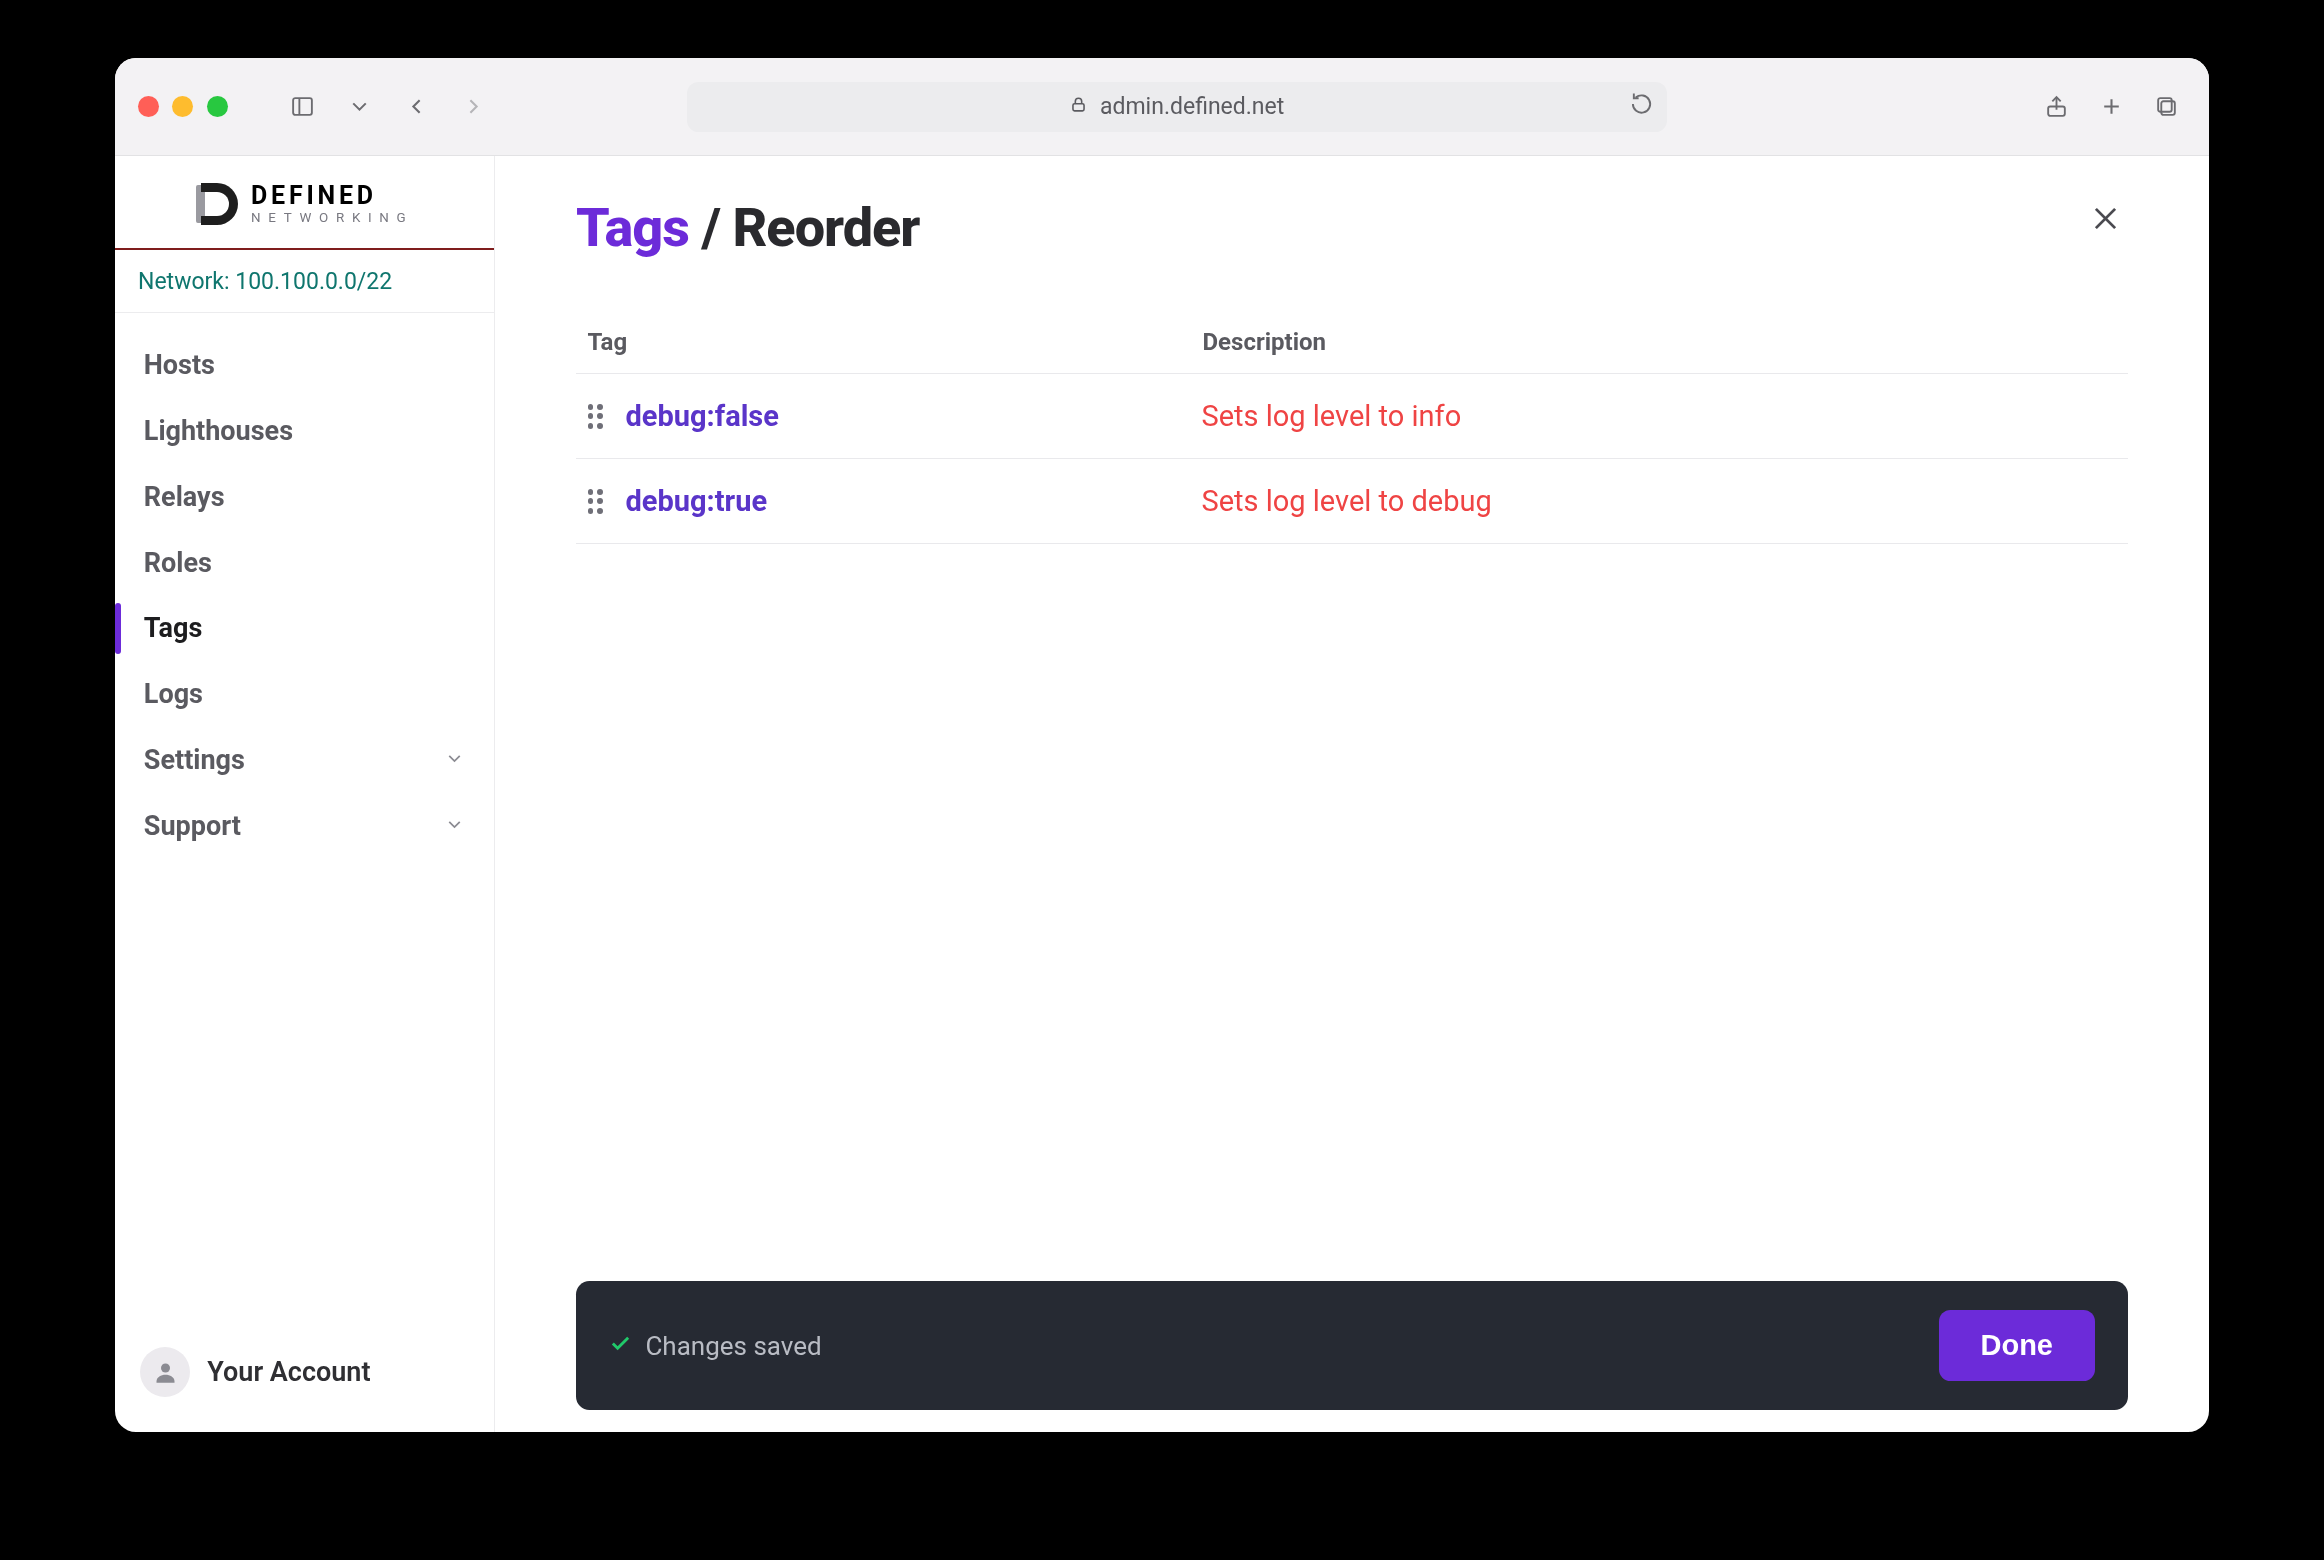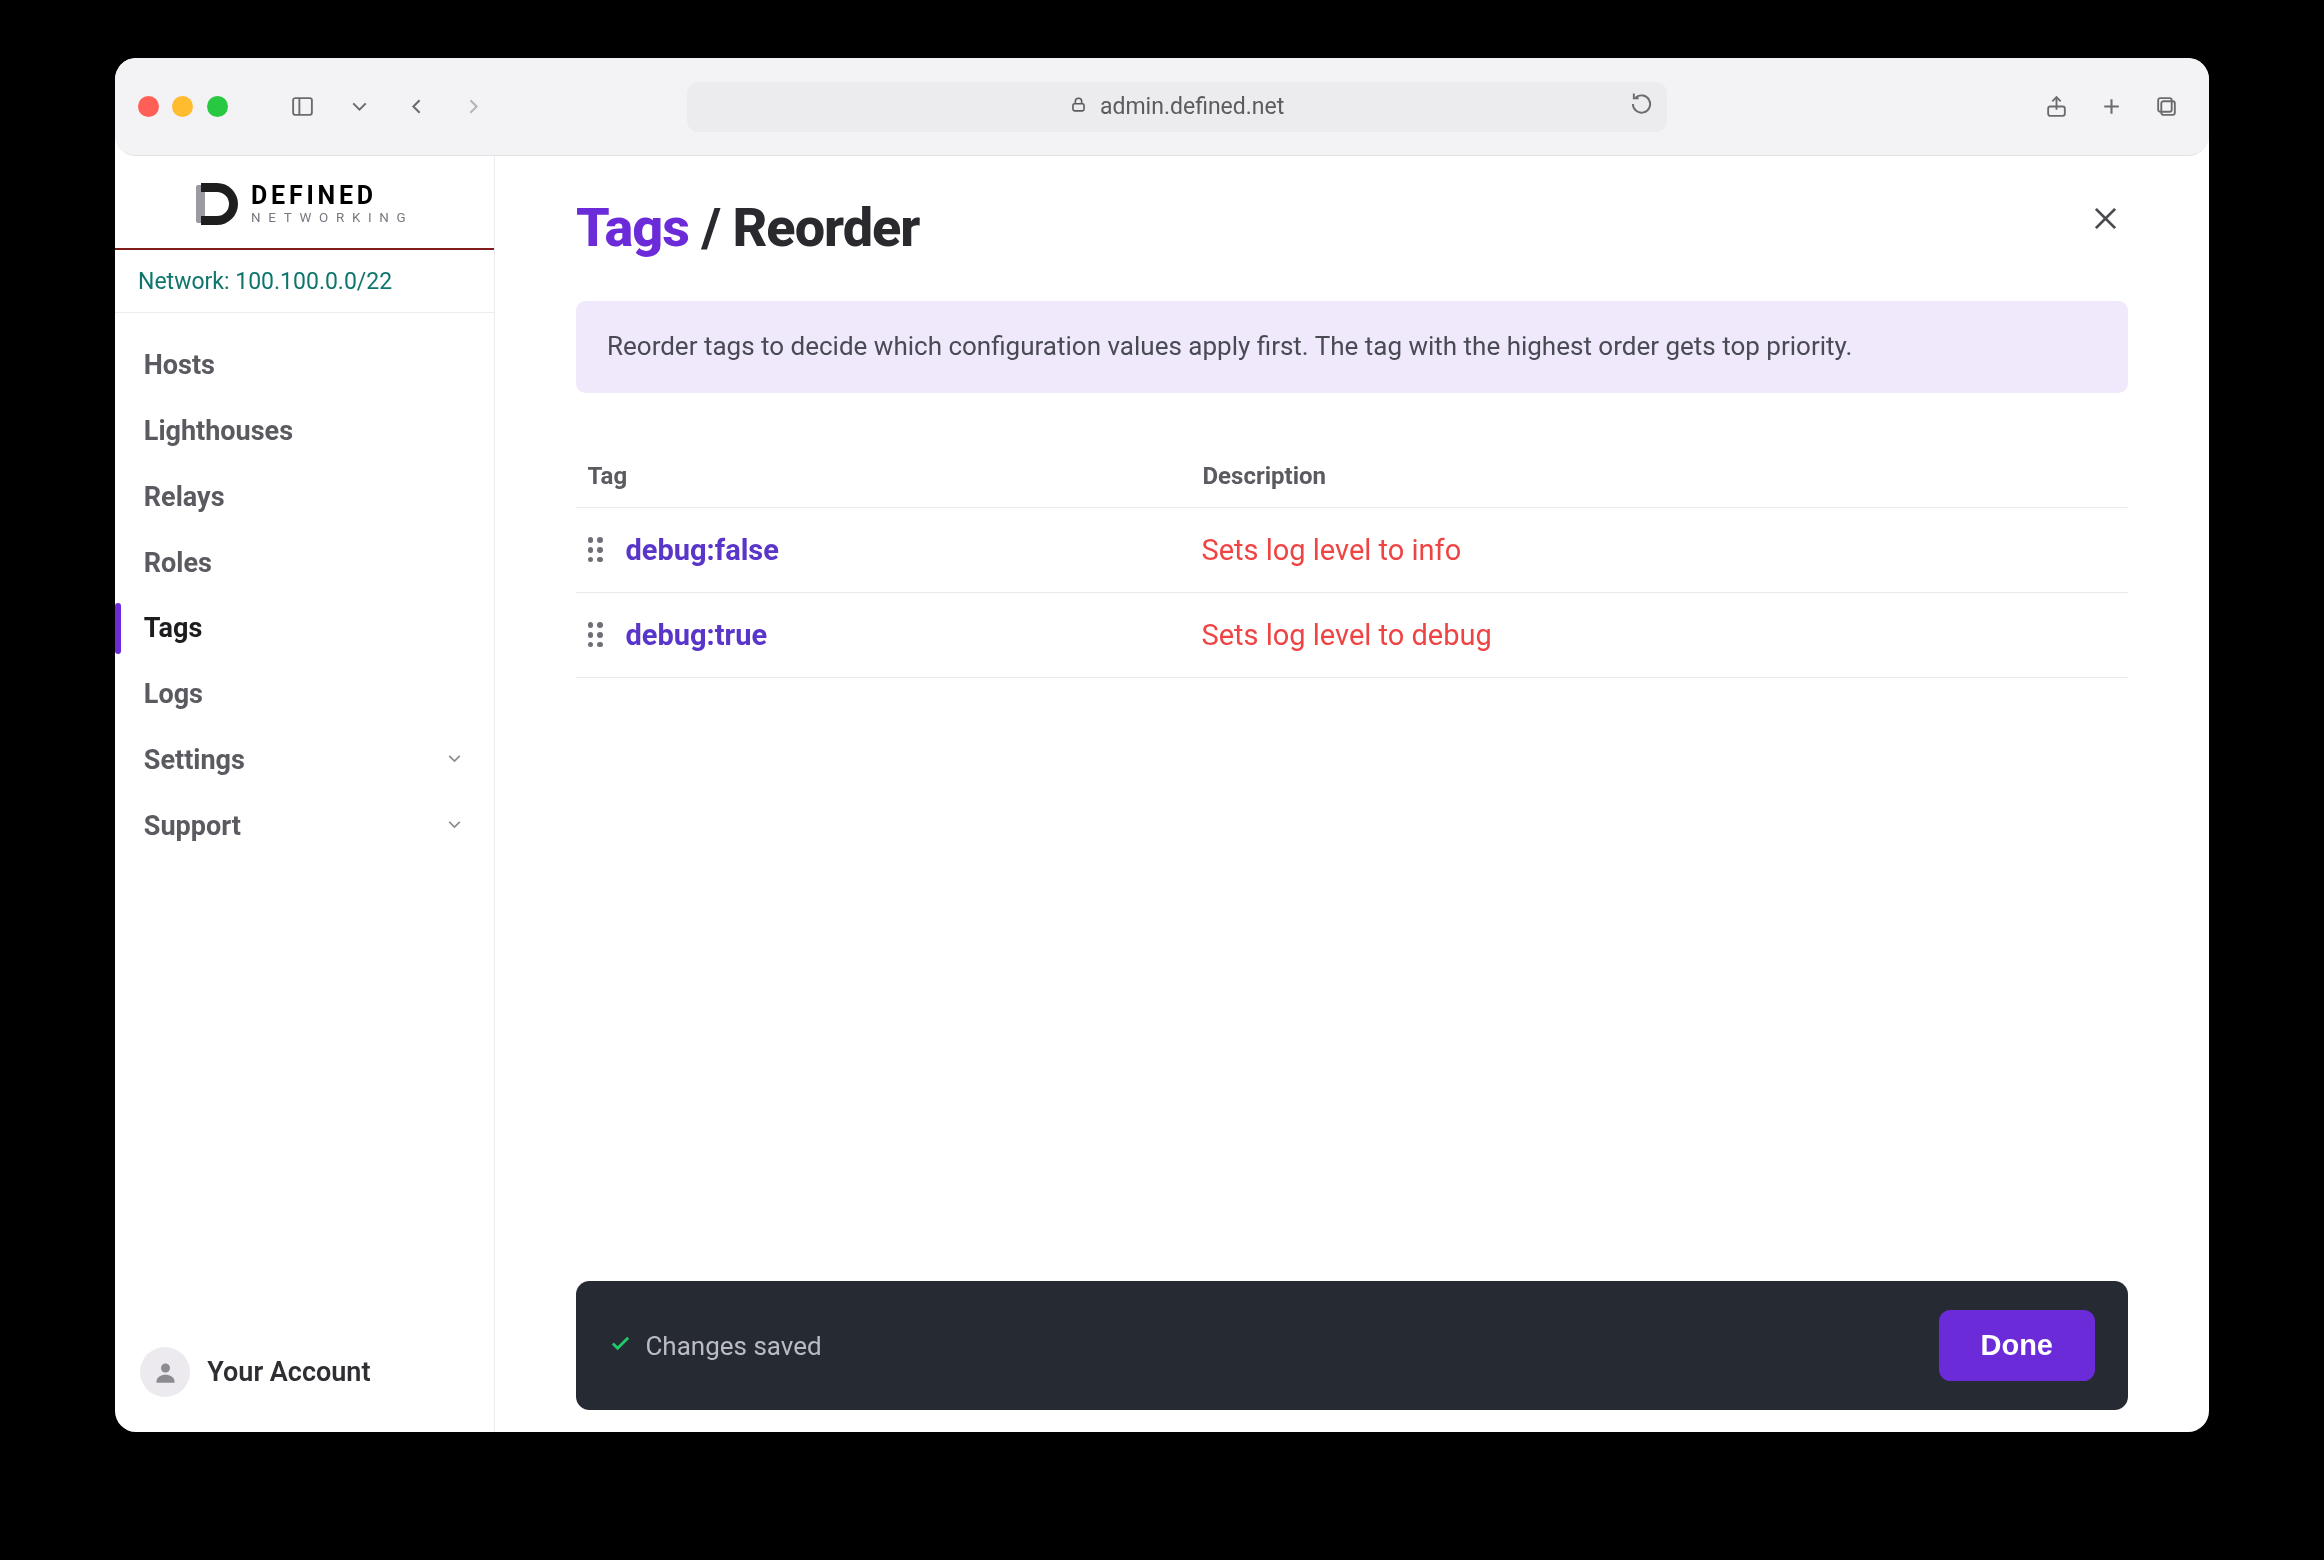--- a/index.html
+++ b/index.html
@@ -32,21 +32,20 @@
   }
   
   .chrome {
     height: 98px;
     background: #f3f2f4;
     border-bottom: 1px solid #e2e2e4;
     display: flex;
     align-items: center;
     padding: 0 23px;
     gap: 19px;
-    border-radius: 21px;
   }
   .traffic {
     display: flex;
     gap: 13.4px;
     align-items: center;
   }
   .tl { width: 21px; height: 21px; border-radius: 50%; }
   .tl.r { background: #ff5f57; }
   .tl.y { background: #febc2e; }
   .tl.g { background: #28c840; }
@@ -416,21 +415,20 @@
             <span class="root">Tags</span><span> / </span><span>Reorder</span>
           </div>
           <div class="close">
             <svg width="33" height="33" viewBox="0 0 24 24" fill="none" stroke="currentColor" stroke-width="2">
                 <line x1="5" y1="5" x2="19" y2="19"></line>
                 <line x1="19" y1="5" x2="5" y2="19"></line>
               </svg>
           </div>
         </div>
 
-        <div class="banner">Reorder tags to decide which configuration values apply first. The tag with the highest order gets top priority.</div>
 
         <div class="table">
           <div class="thead">
             <div>Tag</div>
             <div>Description</div>
           </div>
           <div class="trow">
             <div class="grip">
                 <span></span>
                 <span></span>

